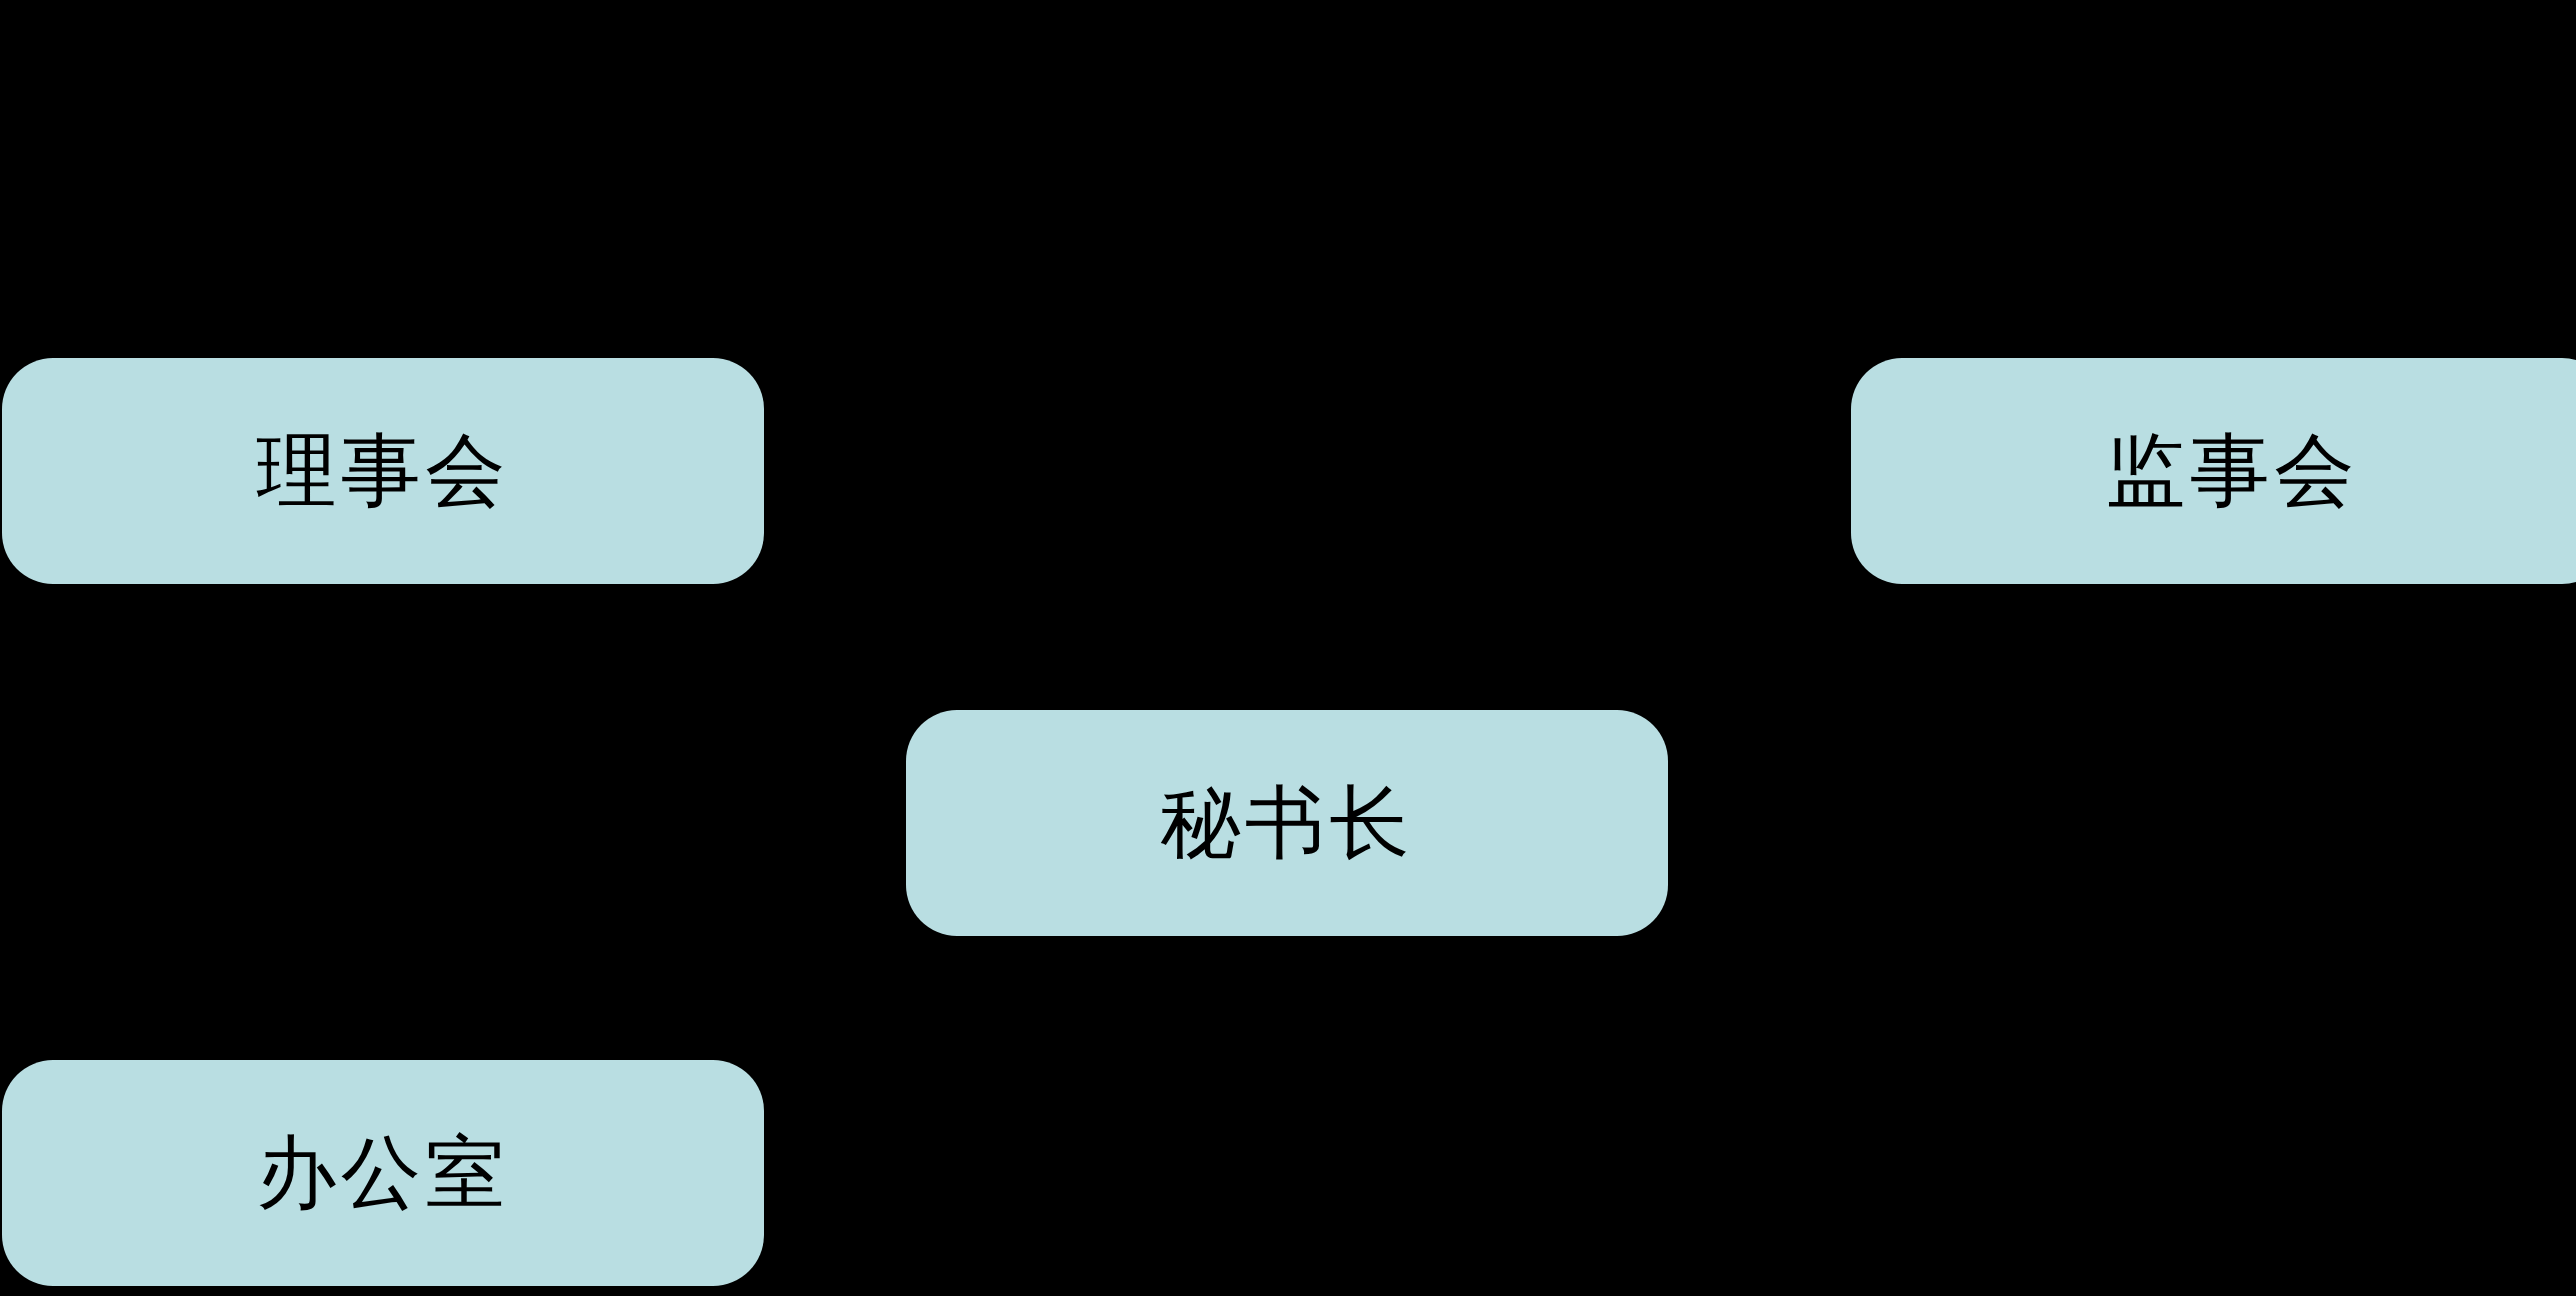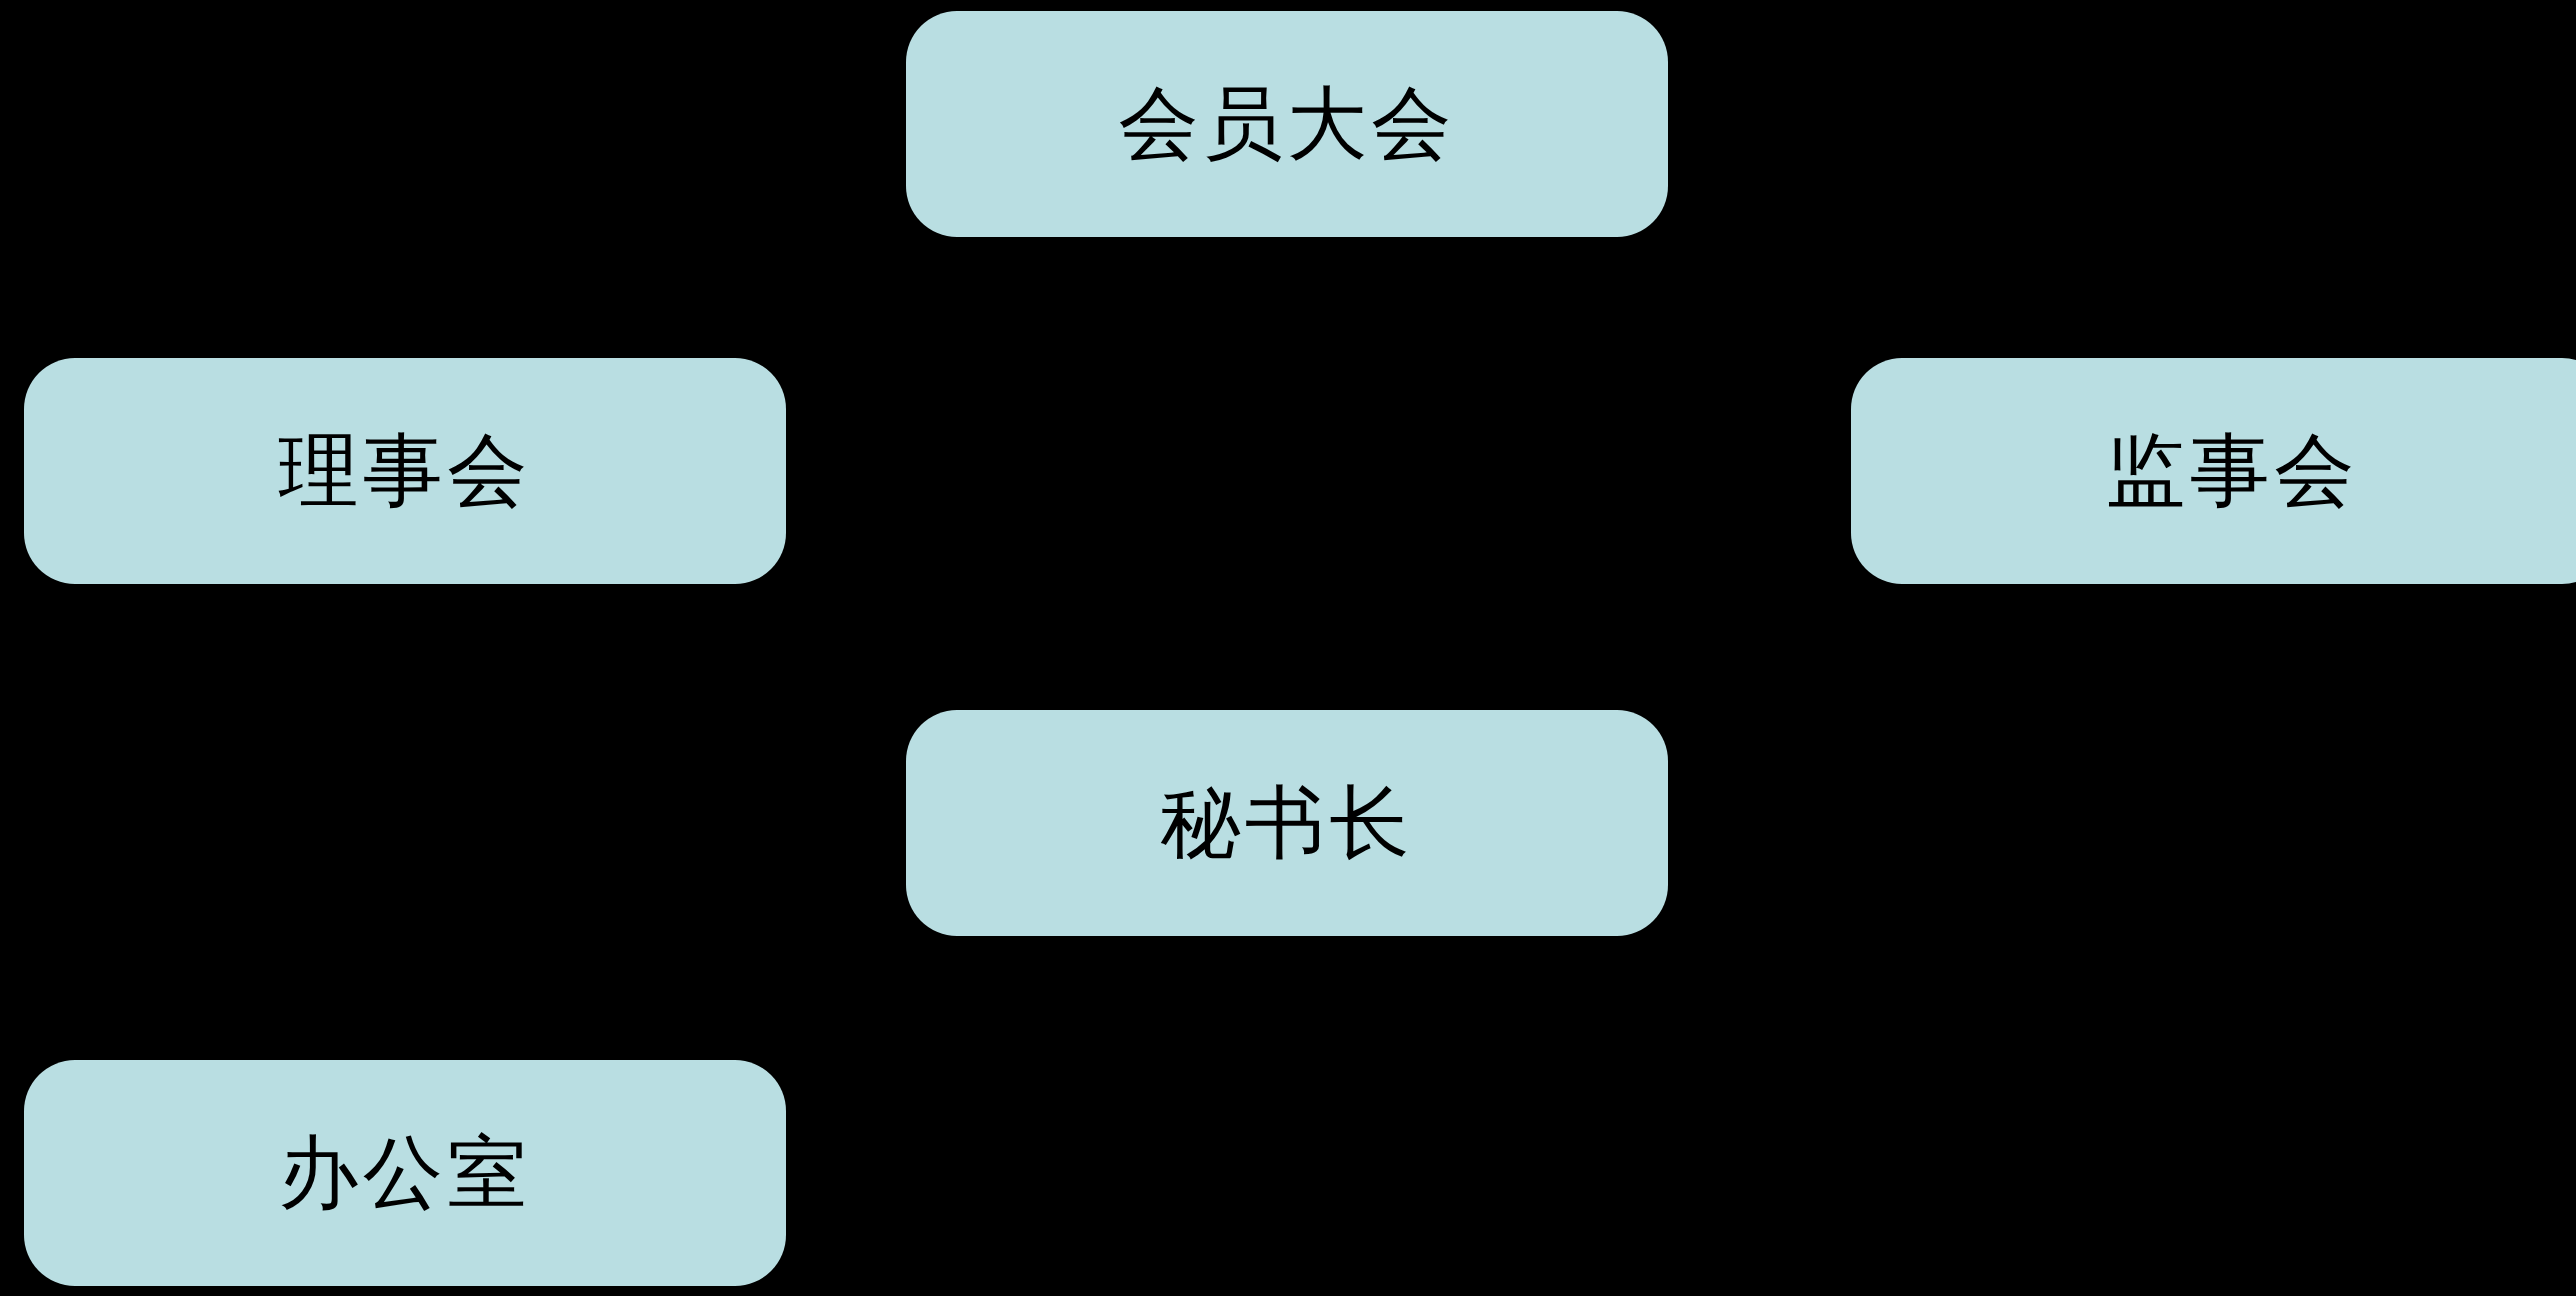--- a/index.html
+++ b/index.html
@@ -32,37 +32,34 @@
     justify-content: center;
   }
   .node .label {
     color: var(--node-text);
     font-size: 80px;
     letter-spacing: 4.3px;
     line-height: 1;
     white-space: nowrap;
   }
   
-  .col-left   { left: 24px; }
+  .col-left   { left: 2px; }
   .col-center { left: 906px; }
   .col-right  { left: 1807px; margin-left: 44px; }
   
   .row-1 { top: 11.4px; }
   .row-2 { top: 358px; }
   .row-3 { top: 710px; justify-content: center; }
   .row-4 { top: 1060px; }
 </style>
 </head>
 <body>
 
 <div class="canvas">
 
-  <div class="node row-1 col-center">
-    <span class="label">会员大会</span>
-  </div>
 
   <div class="node row-2 col-left">
     <span class="label">理事会</span>
   </div>
 
 
   <div class="node row-2 col-right">
     <span class="label">监事会</span>
   </div>
 

